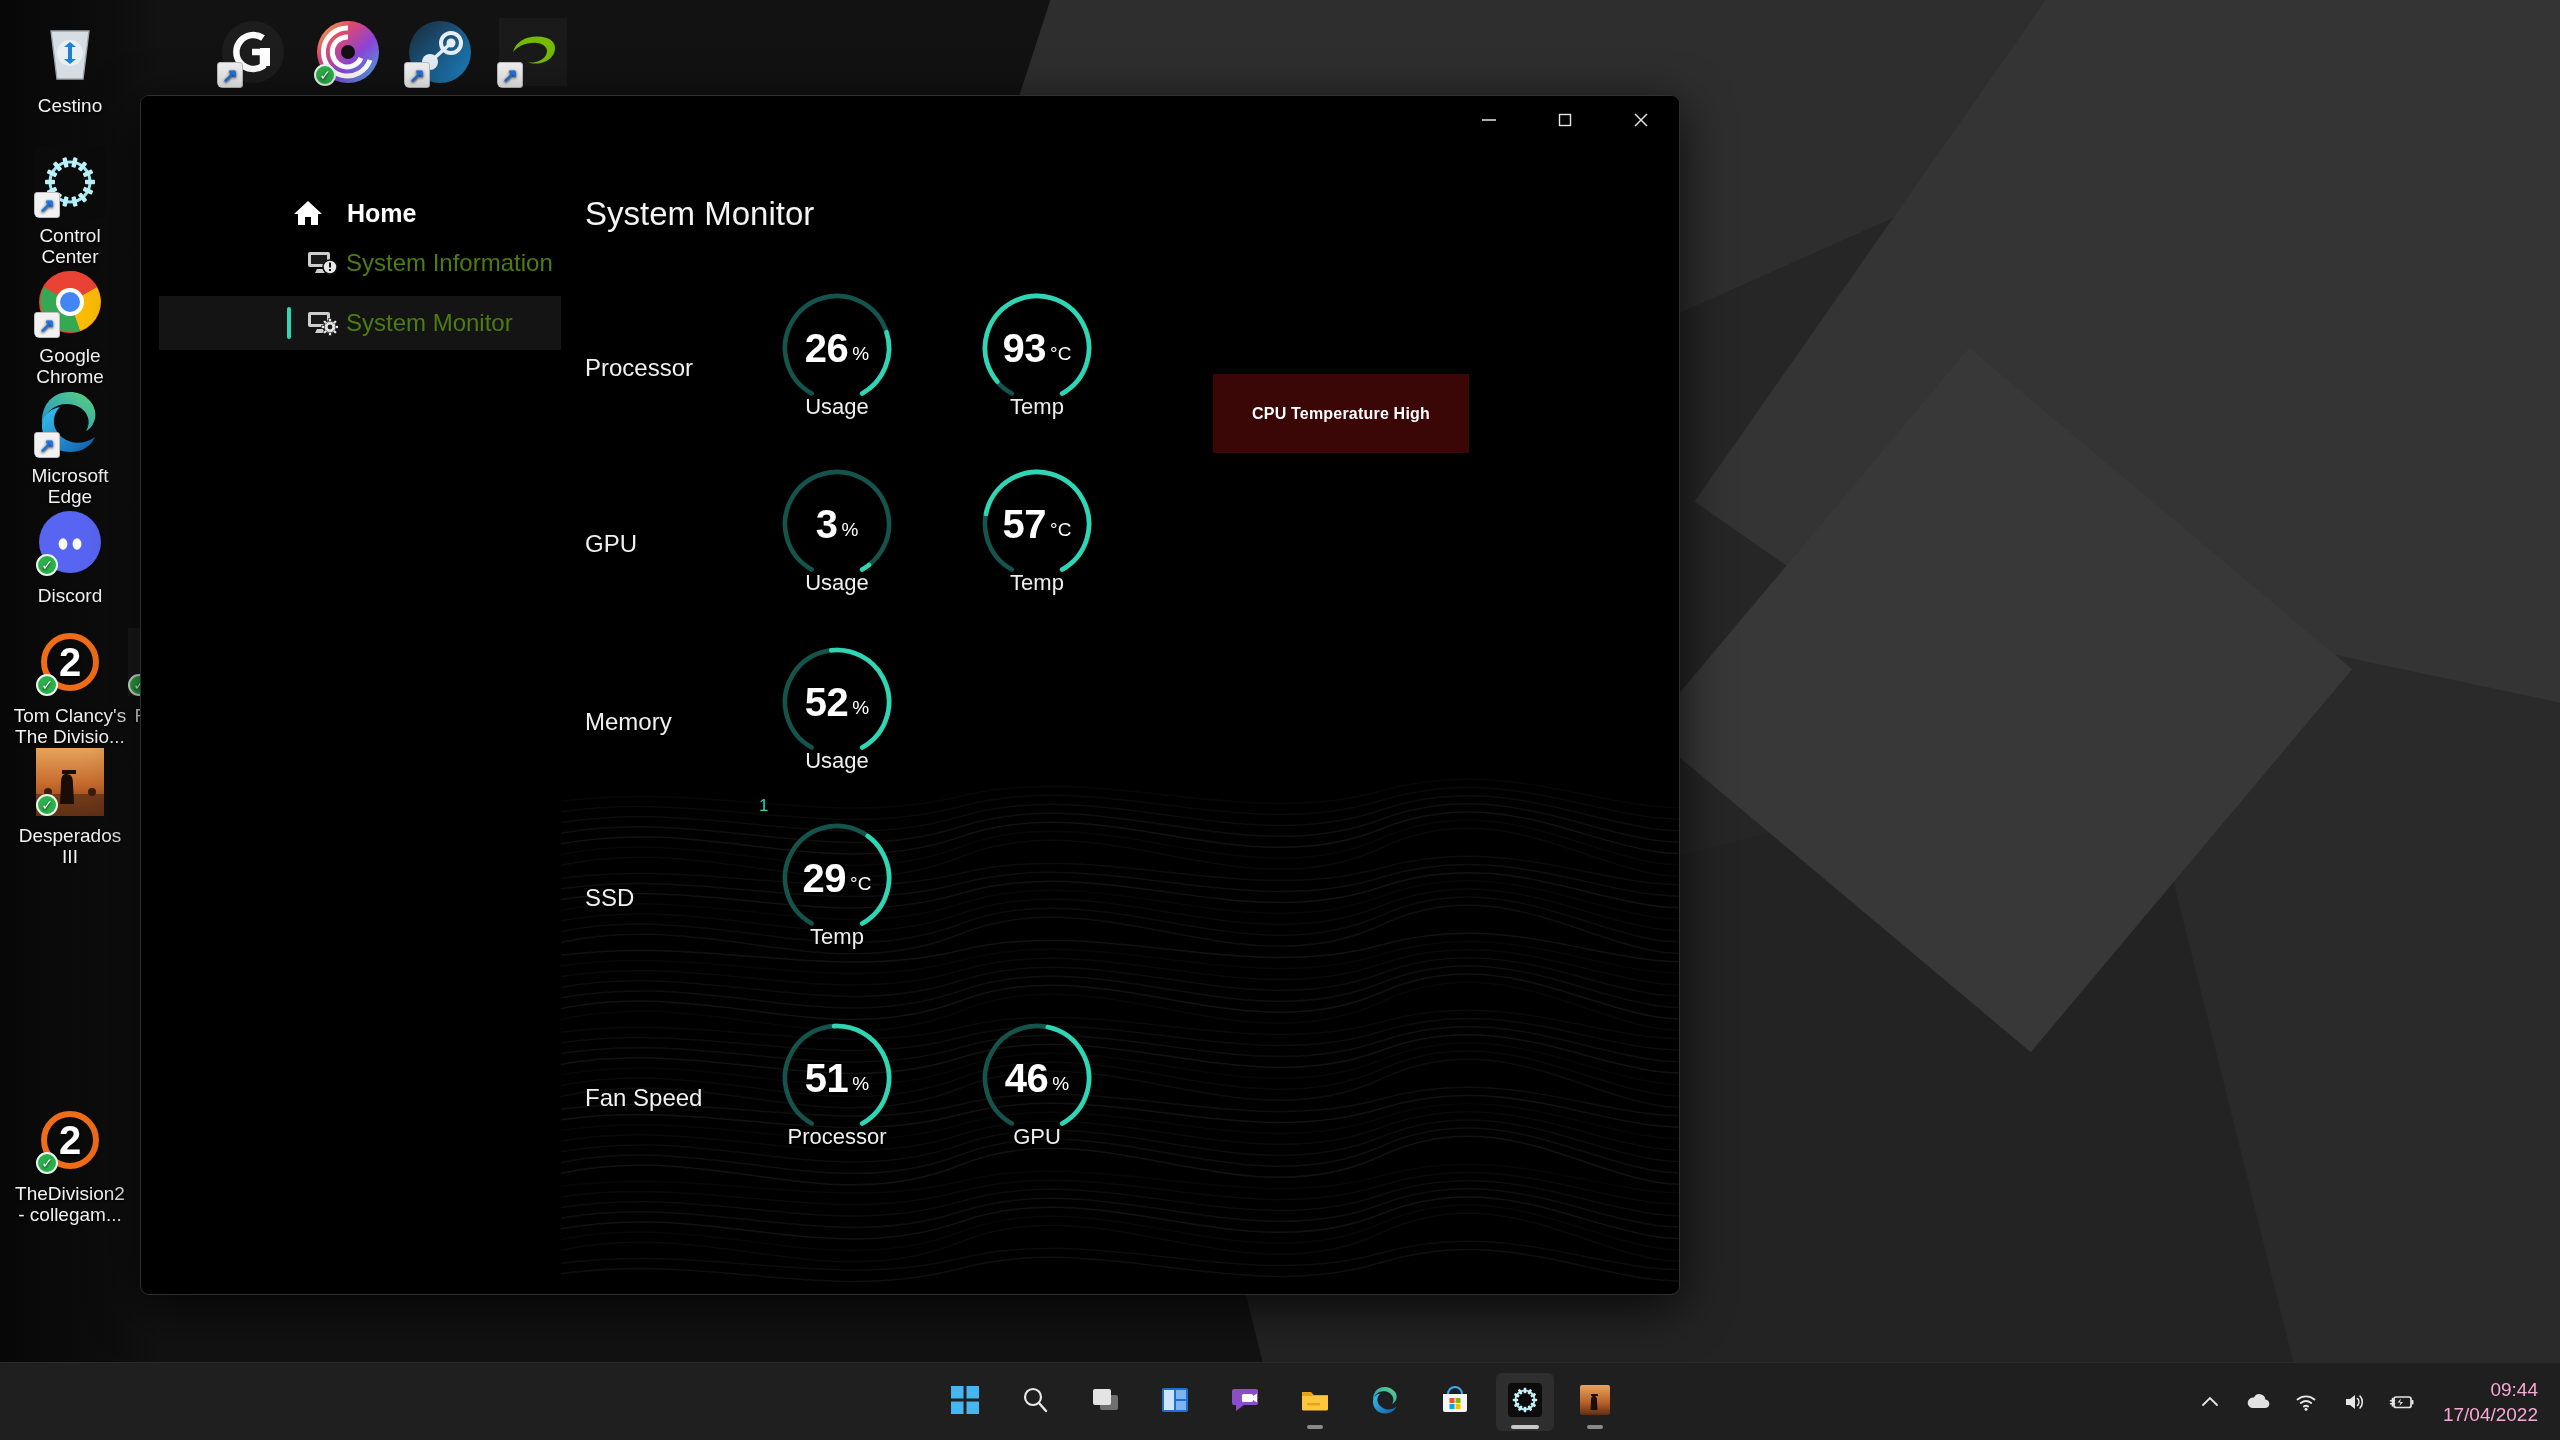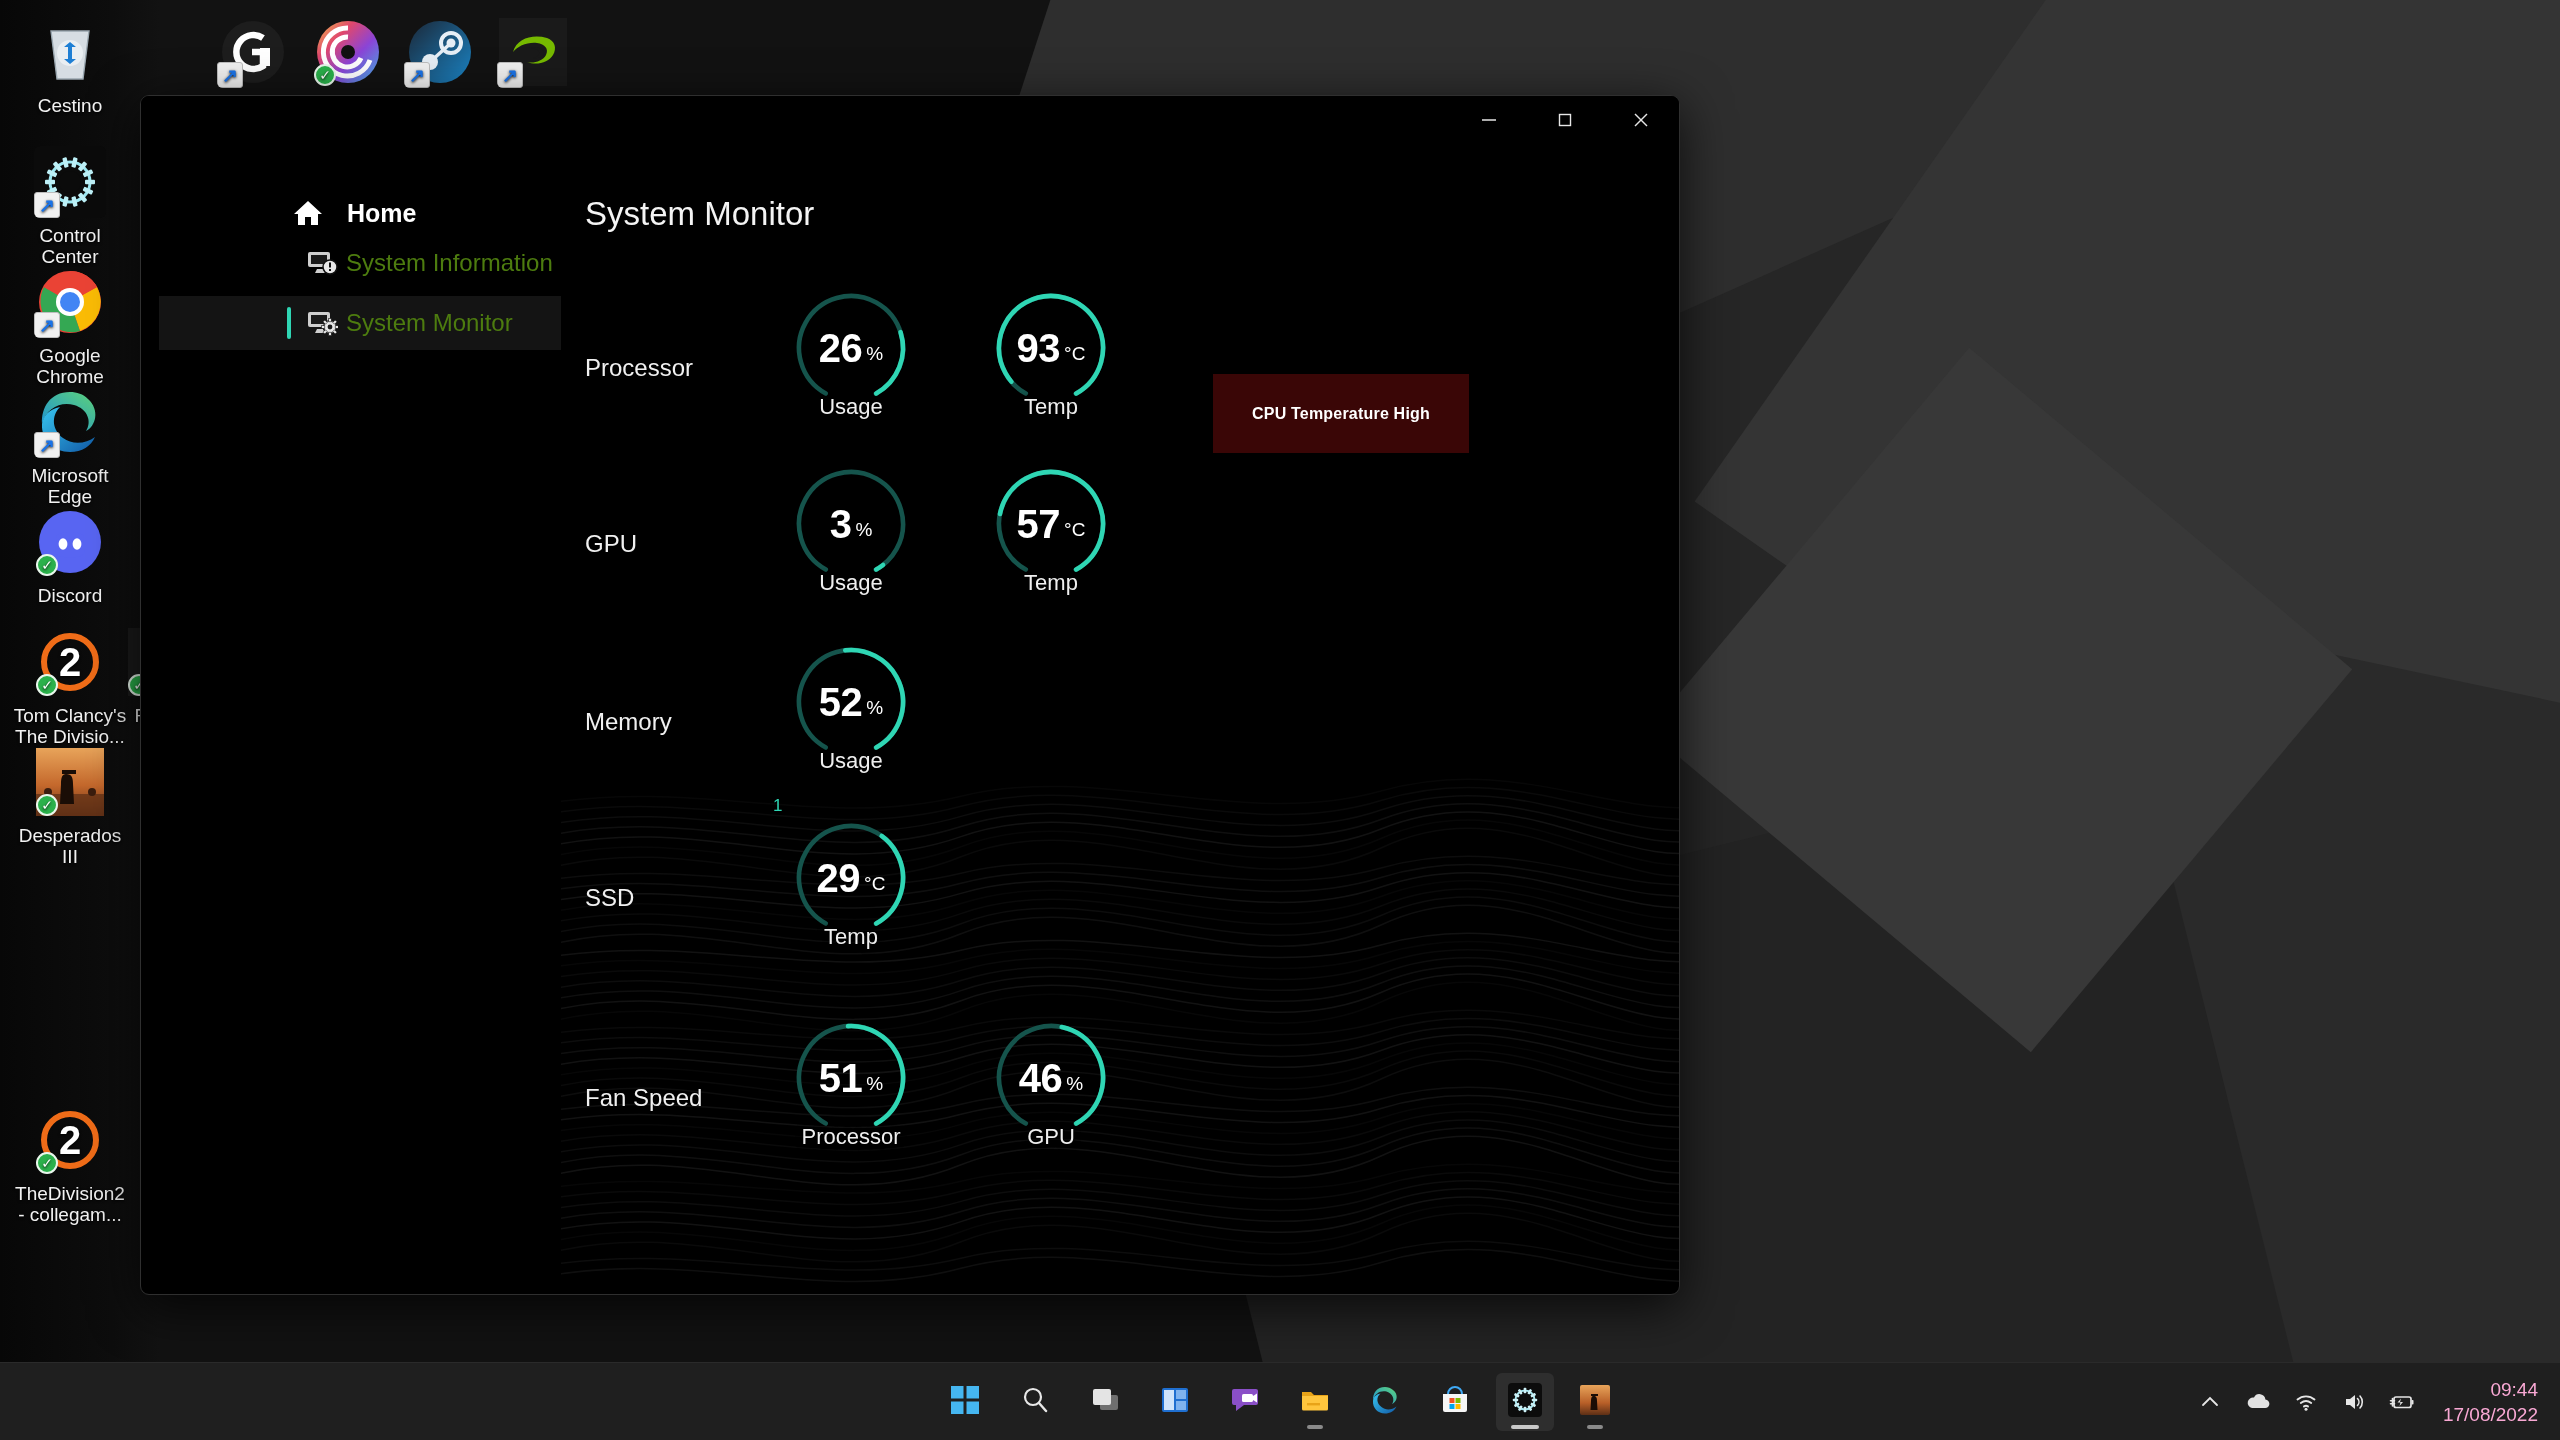--- a/index.html
+++ b/index.html
@@ -140,21 +140,21 @@
     color: #fff; font-size: 16px; font-weight: bold;
     letter-spacing: .2px;
   }
 
   #rows { position: absolute; left: 0; top: 0; width: 100%; }
   .mrow { position: absolute; left: 0; width: 100%; height: 176px; }
   .mrow .rlabel {
     position: absolute; left: 24px; top: 66px;
     color: #f0f0f0; font-size: 24px;
   }
-  .gauges { position: absolute; left: 206px; top: 0; display: flex; gap: 32px; }
+  .gauges { position: absolute; left: 192px; top: 0; display: flex; gap: 32px; }
 
   .gauge { width: 168px; position: relative; }
   .gauge .ring { width: 120px; height: 120px; margin: 0 auto; position: relative; }
   .gauge svg { display: block; }
   .gauge .readout {
     position: absolute; inset: 0;
     display: flex; align-items: center; justify-content: center;
     color: #fff;
   }
   .gauge .num { font-size: 40px; font-weight: bold; letter-spacing: -.5px; }
@@ -840,16 +840,16 @@
           <svg width="28" height="24" viewBox="0 0 28 24">
             <rect x="6" y="7" width="17" height="10.5" rx="2" fill="none" stroke="#e6e6e6" stroke-width="1.7"></rect>
             <rect x="23.5" y="10" width="2" height="4.5" rx=".8" fill="#e6e6e6"></rect>
             <path d="M4.5 8.5 l0 7.5 M2.5 10.8 l4 0 M2.5 13.7 l4 0" stroke="#e6e6e6" stroke-width="1.6" fill="none" stroke-linecap="round"></path>
             <path d="M13 8.5 l-3.5 4 h3 l-1 3.5 3.5-4 h-3z" fill="#e6e6e6"></path>
           </svg>
         </div>
       </div>
     <div id="clock">
       <div>09:44</div>
-      <div>17/08/2022</div>
+      <div>17/04/2022</div>
     </div>
   </div>
 </div>
 
 </body></html>

